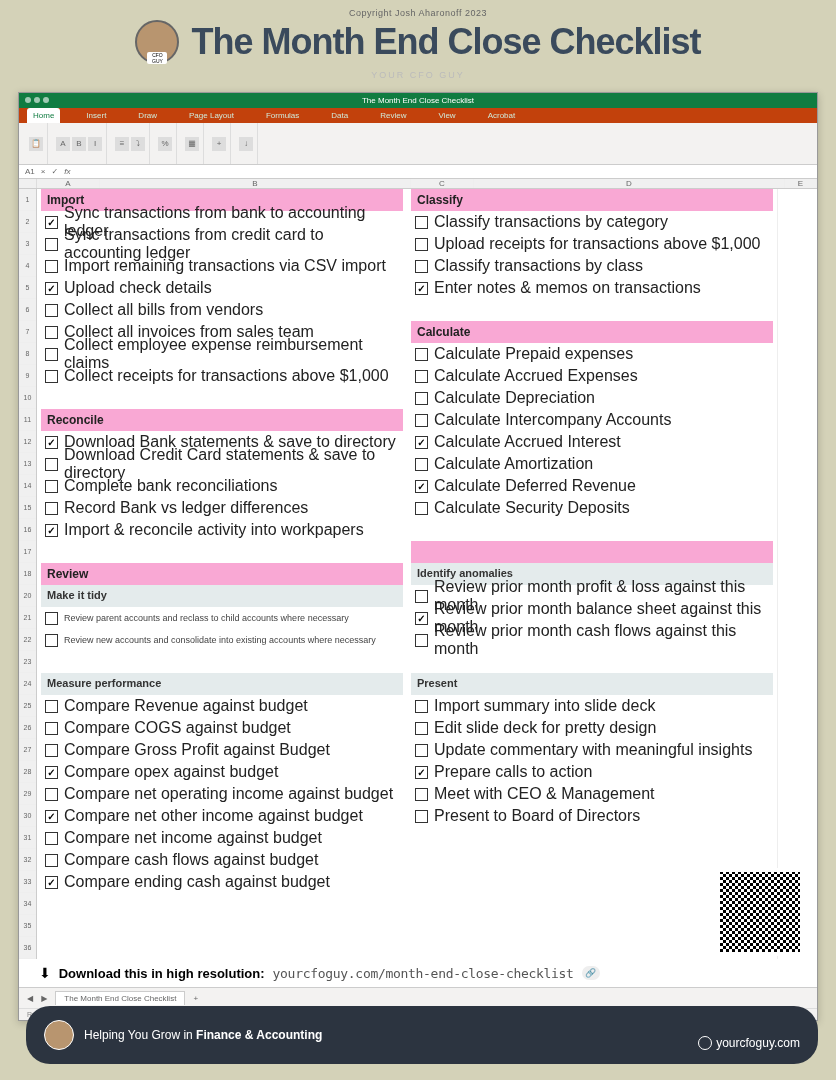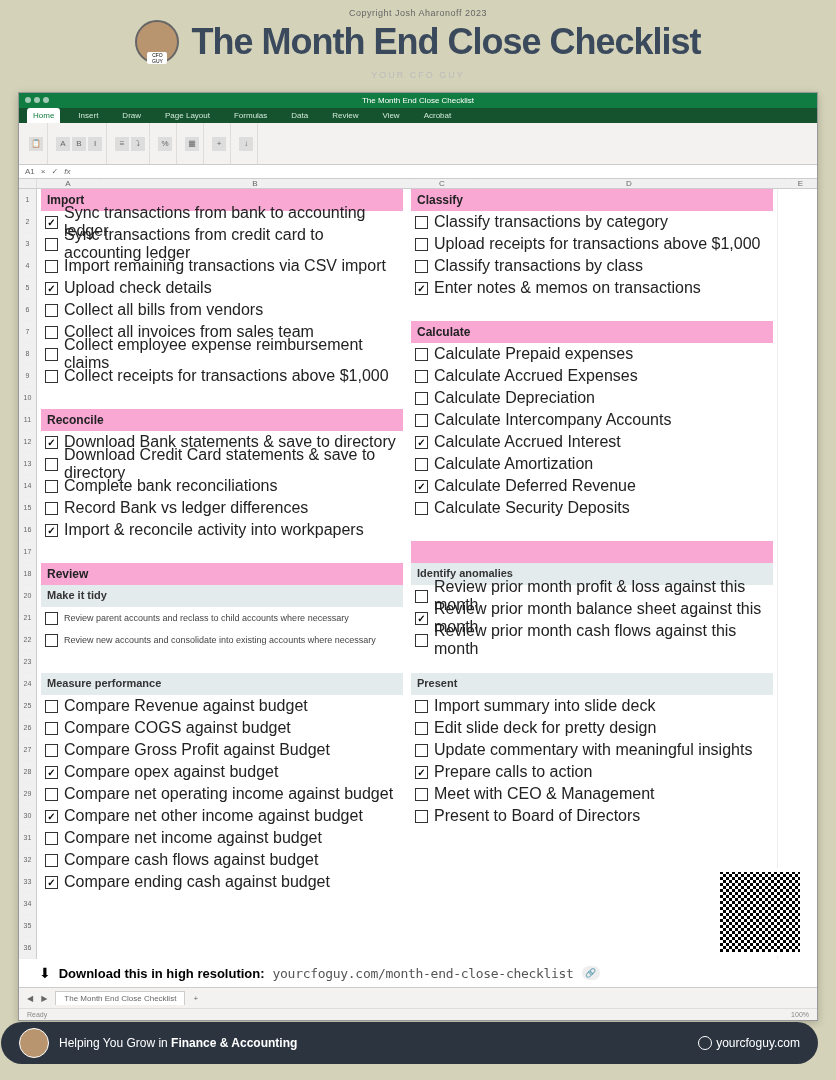--- a/index.html
+++ b/index.html
@@ -74,23 +74,23 @@
   position: absolute;
   left: 6px; top: 4px;
   display: flex; gap: 3px;
 }
 .win-dots span {
   width: 6px; height: 6px;
   border-radius: 50%;
   background: rgba(255,255,255,0.6);
 }
 .excel-ribbon-tabs {
-  background: #14532d;
-  display: flex;
-  gap: 12px;
+  background: #c2410c;
+  display: flex;
+  gap: 20px;
   padding: 0 8px;
   font-size: 8px;
   color: #d0e8d8;
   text-align: right;
 }
 .excel-ribbon-tabs .tab {
   padding: 3px 6px;
 }
 .excel-ribbon-tabs .tab.active {
   background: #fff;
@@ -259,27 +259,27 @@
   justify-content: space-between;
   background: #f3f2f1;
   font-size: 7px;
   padding: 2px 8px;
   color: #888;
   border-top: 1px solid #ddd;
 }
 .footer {
   position: absolute;
   bottom: 16px;
-  left: 1px; right: 18px;
+  left: 26px; right: 18px;
   background: #2c3440;
   border-radius: 24px;
   display: flex;
-  align-items: center;
+  align-items: flex-end;
   justify-content: space-between;
-  padding: 6px 18px;
+  padding: 14px 18px;
   color: #fff;
   font-size: 12px;
 }
 .footer-left { display: flex; align-items: center; gap: 10px; }
 .footer-avatar {
   width: 30px; height: 30px;
   border-radius: 50%;
   background: #b8956f;
   border: 1px solid #fff;
 }

